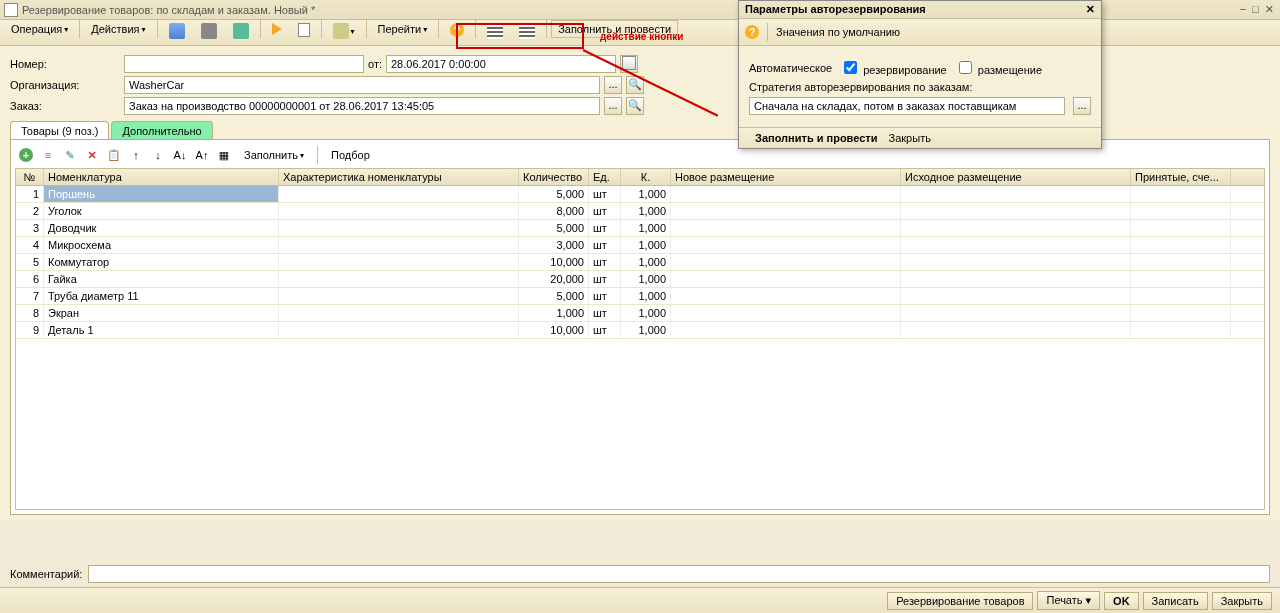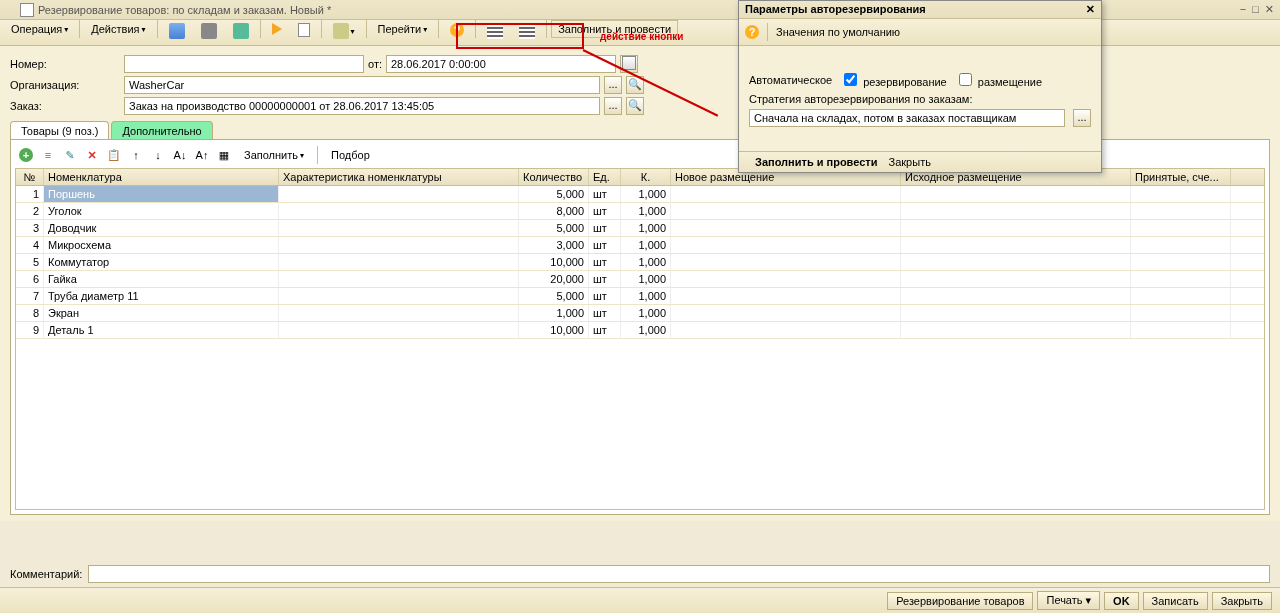--- a/index.html
+++ b/index.html
@@ -1,17 +1,17 @@
 <!DOCTYPE html>
 <html><head>
 <meta charset="utf-8">
 <style>
 * { box-sizing: border-box; font-family: Arial, sans-serif; font-size: 11px; }
 body { margin: 0; background: #f0ead6; width: 1280px; height: 613px; position: relative; overflow: hidden; }
-.titlebar { background: linear-gradient(#eee6c8,#e8dfc0); border-bottom: 1px solid #c8bd93; height: 20px; display: flex; align-items: center; padding: 0 20px; }
+.titlebar { background: linear-gradient(#eee6c8,#e8dfc0); border-bottom: 1px solid #c8bd93; height: 20px; display: flex; align-items: center; padding: 0 4px; }
 .titlebar .doc-icon { width: 14px; height: 14px; background: #fff; border: 1px solid #888; margin-right: 4px; }
 .titlebar .title { color: #555; }
 .winbtns { position: absolute; right: 6px; top: 3px; display: flex; gap: 6px; color: #555; }
 .winbtns span { cursor: pointer; }
 .toolbar { background: linear-gradient(#f6f0d8,#ece3c1); border-bottom: 1px solid #c8bd93; height: 26px; display: flex; align-items: flex-start; padding: 0 4px; gap: 2px; }
 .tbtn { padding: 2px 6px; border: 1px solid transparent; cursor: pointer; display: flex; align-items: center; gap: 2px; }
 .tbtn .arrow { font-size: 8px; }
 .sep { width: 1px; height: 18px; background: #c8bd93; margin: 0 2px; }
 .icon16 { width: 16px; height: 16px; display: inline-block; }
 .i-save { background: linear-gradient(#7ab0f0,#4a80d0); border-radius: 2px; }
@@ -48,21 +48,21 @@
 .fbtn.ok { font-weight: bold; }
 .commentrow { position: absolute; bottom: 30px; left: 10px; right: 10px; display: flex; align-items: center; gap: 6px; }
 .commentrow input { flex: 1; height: 18px; border: 1px solid #b8ae7f; }
 .highlight { position: absolute; border: 2px solid #c00; pointer-events: none; }
 .redtext { color: #c00; font-size: 10px; font-weight: bold; }
 .redline { position: absolute; border-top: 2px solid #c00; transform-origin: left; }
 .dialog { position: absolute; top: 0; left: 738px; width: 364px; background: #f6f0d8; border: 1px solid #888; box-shadow: 2px 2px 6px rgba(0,0,0,0.3); z-index: 10; }
 .dlgtitle { background: linear-gradient(#eee6c8,#e8dfc0); border-bottom: 1px solid #c8bd93; padding: 2px 6px; font-weight: bold; display: flex; justify-content: space-between; }
 .dlgtitle .close { cursor: pointer; font-weight: bold; }
 .dlgbar { background: linear-gradient(#f6f0d8,#ece3c1); padding: 4px 6px; border-bottom: 1px solid #c8bd93; display: flex; align-items: center; gap: 6px; }
-.dlgbody { padding: 20px 10px; }
+.dlgbody { padding: 8px 10px; }
 .dlgbody .row { display: flex; align-items: center; gap: 8px; margin: 4px 0; }
 .dlgbody label { cursor: pointer; }
 .dlgfooter { background: linear-gradient(#f6f0d8,#ece3c1); border-top: 1px solid #c8bd93; padding: 4px 8px; text-align: left; }
 .dlgfooter span { cursor: pointer; margin-left: 8px; }
 .dlgfooter .bold { font-weight: bold; }
 .cal-icon { display:inline-block; width:14px; height:14px; border:1px solid #888; background:linear-gradient(#fff,#ddd); }
 </style>
 </head>
 <body>
 

